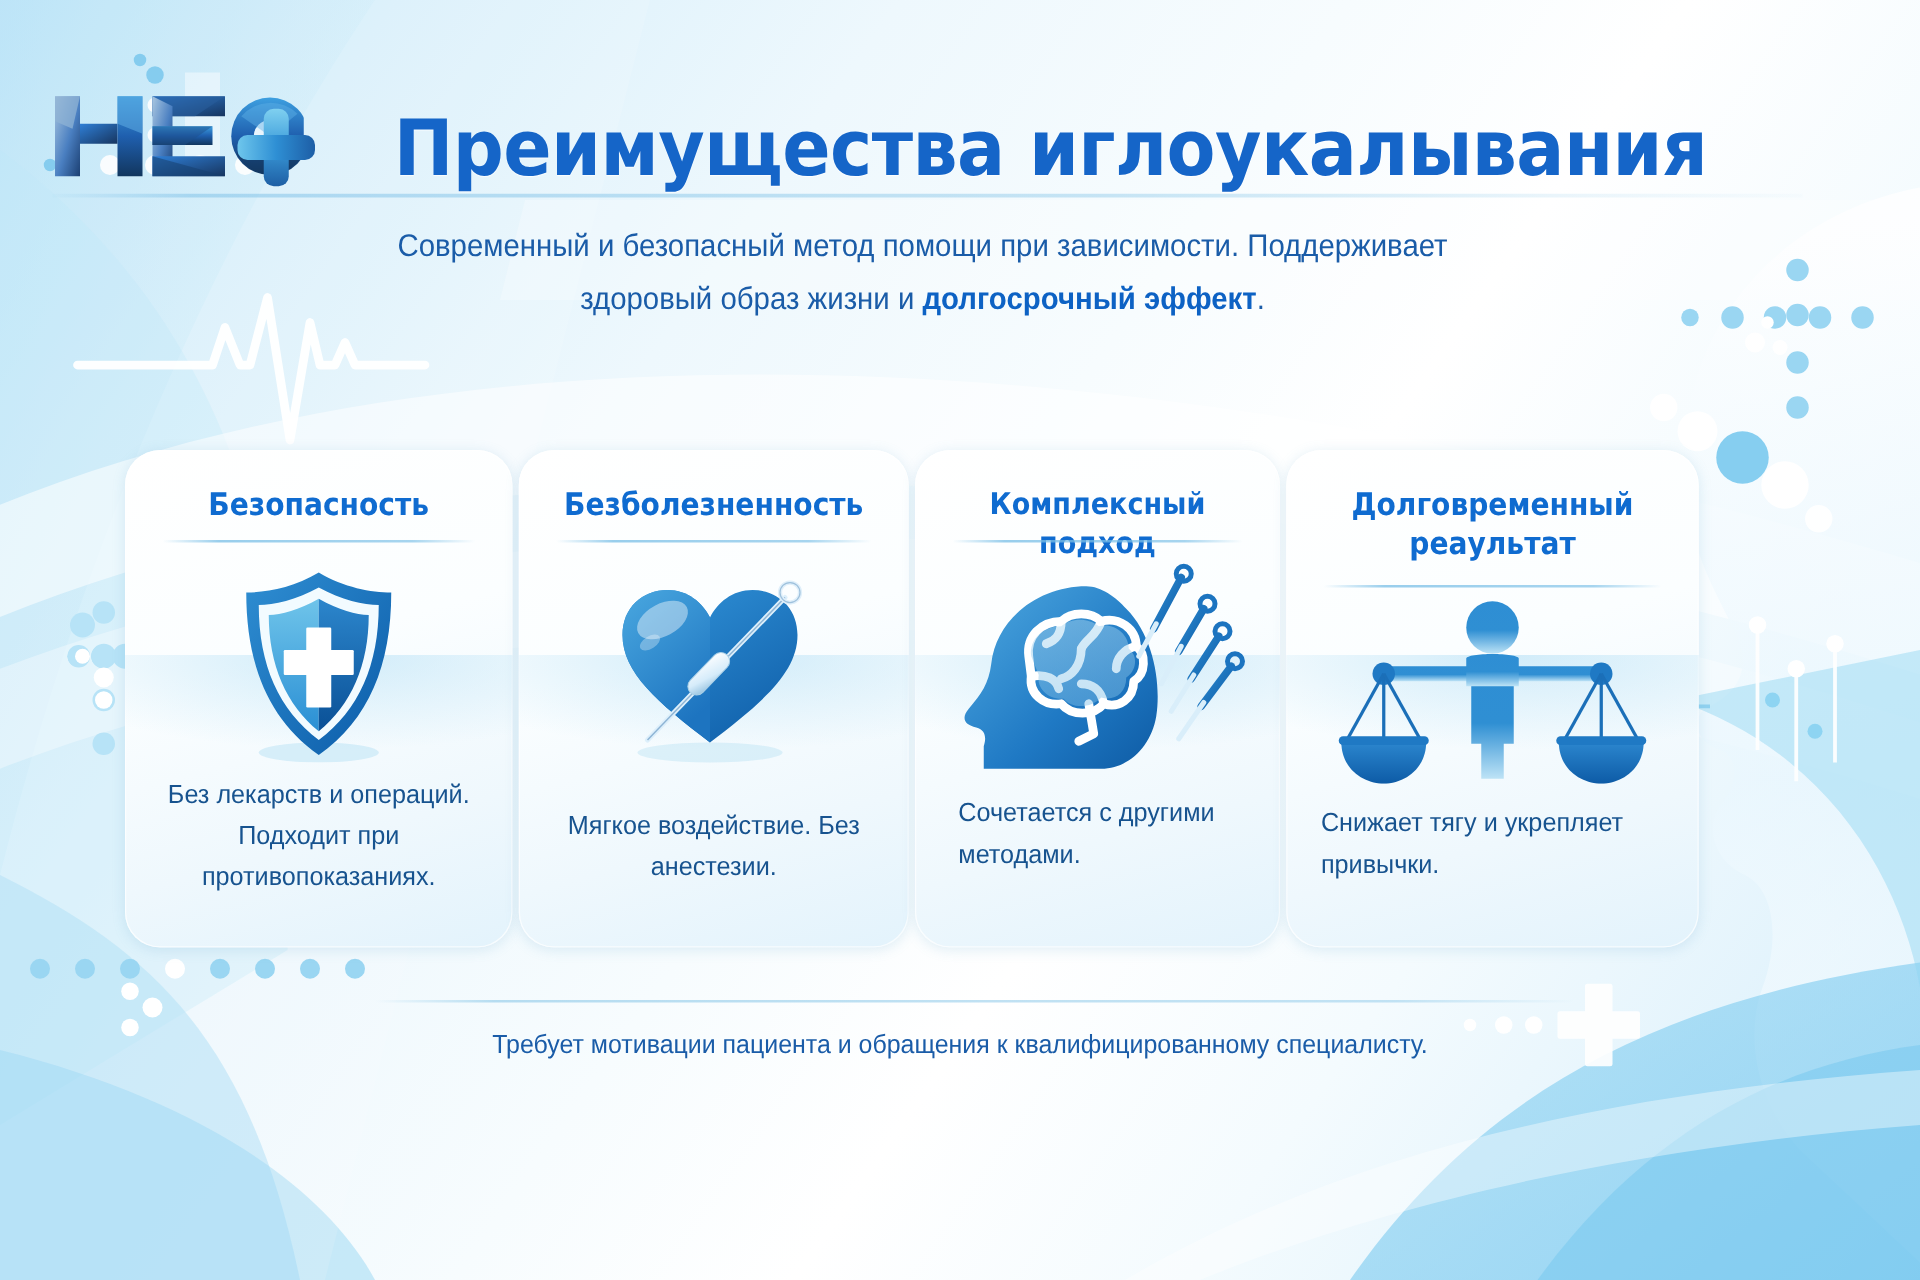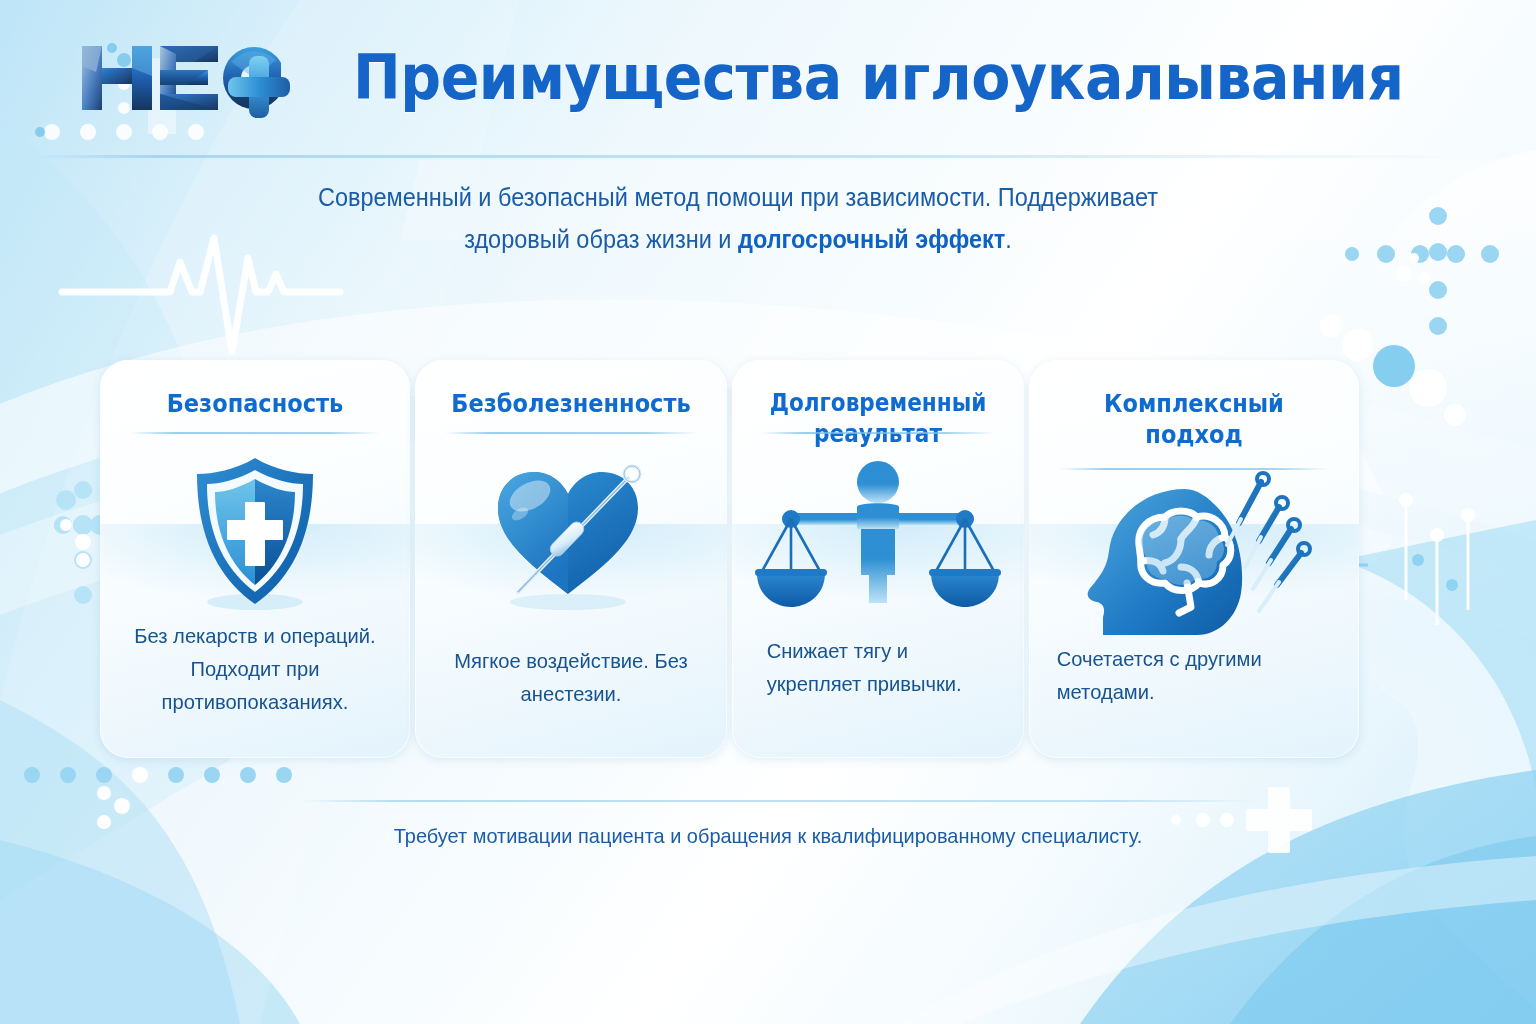--- a/index.html
+++ b/index.html
@@ -37,22 +37,22 @@
     pointer-events: none;
   }
 
   
   .header {
     position: absolute;
     top: 0; left: 0;
     width: 1536px;
     height: 155px;
     display: flex;
-    align-items: center;
-    padding-left: 76px;
+    align-items: flex-end;
+    padding-left: 38px;
     z-index: 5;
   }
 
   .logo {
     width: 205px;
     height: 92px;
     position: relative;
     flex: none;
   }
   .logo svg { display: block; }
@@ -559,73 +559,20 @@
 
           <circle cx="156" cy="22" r="8" fill="none" stroke="#dfeffa" stroke-width="3.4"></circle>
           <circle cx="156" cy="22" r="8" fill="none" stroke="#5d93bf" stroke-width="1" opacity="0.5"></circle>
         </svg>
       </div>
       <div class="card-desc">Мягкое воздействие. Без анестезии.</div>
     </div>
 
     <div class="card">
       <div class="card-wave"></div>
-      <div class="card-title">Долговременный реаультат</div>
-      <div class="card-rule"></div>
-      <div class="card-icon">
-        <svg width="250" height="150" viewBox="0 0 250 150" xmlns="http://www.w3.org/2000/svg">
-          <defs>
-            <linearGradient id="figG" x1="0" y1="0" x2="0" y2="1">
-              <stop offset="0%" stop-color="#2e8ed4"></stop>
-              <stop offset="55%" stop-color="#2f8fd3"></stop>
-              <stop offset="100%" stop-color="#bde3f6"></stop>
-            </linearGradient>
-            <linearGradient id="panG" x1="0" y1="0" x2="0" y2="1">
-              <stop offset="0%" stop-color="#2c87cf"></stop>
-              <stop offset="100%" stop-color="#0d5ba6"></stop>
-            </linearGradient>
-          </defs>
-
-          <circle cx="125" cy="25" r="21" fill="url(#figG)"></circle>
-          <path d="M108,50 C108,46 142,46 142,50
-                   L142,118 L134,118 L134,146 L122,146 L122,118
-                   L128,118 L128,146 L116,146 L116,118 L108,118 Z" fill="url(#figG)"></path>
-
-          <path d="M40,56 L210,56 C214,56 216,59 216,62 C216,65 214,68 210,68
-                   L40,68 C36,68 34,65 34,62 C34,59 36,56 40,56 Z" fill="url(#figG)"></path>
-
-          <path d="M104,50 C104,45 146,45 146,50 L146,72 L104,72 Z" fill="url(#figG)"></path>
-
-          <circle cx="38" cy="62" r="9" fill="#1f79c4"></circle>
-          <circle cx="212" cy="62" r="9" fill="#1f79c4"></circle>
-
-          <g stroke="#1b6fb8" stroke-width="2.6" fill="none">
-            <line x1="38" y1="62" x2="8" y2="116"></line>
-            <line x1="38" y1="62" x2="38" y2="116"></line>
-            <line x1="38" y1="62" x2="68" y2="116"></line>
-          </g>
-
-          <path d="M4,116 L72,116 C72,140 52,150 38,150 C24,150 4,140 4,116 Z" fill="url(#panG)"></path>
-          <rect x="2" y="112" width="72" height="7" rx="3.5" fill="#1f79c4"></rect>
-
-          <g stroke="#1b6fb8" stroke-width="2.6" fill="none">
-            <line x1="212" y1="62" x2="182" y2="116"></line>
-            <line x1="212" y1="62" x2="212" y2="116"></line>
-            <line x1="212" y1="62" x2="242" y2="116"></line>
-          </g>
-
-          <path d="M178,116 L246,116 C246,140 226,150 212,150 C198,150 178,140 178,116 Z" fill="url(#panG)"></path>
-          <rect x="176" y="112" width="72" height="7" rx="3.5" fill="#1f79c4"></rect>
-        </svg>
-      </div>
-      <div class="card-desc">Снижает тягу и укрепляет привычки.</div>
-    </div>
-
-    <div class="card">
-      <div class="card-wave"></div>
       <div class="card-title">Комплексный подход</div>
       <div class="card-rule"></div>
       <div class="card-icon">
         <svg width="250" height="170" viewBox="0 0 250 170" xmlns="http://www.w3.org/2000/svg">
           <defs>
             <linearGradient id="hdG" x1="0" y1="0" x2="1" y2="1">
               <stop offset="0%" stop-color="#4fa9e0"></stop>
               <stop offset="60%" stop-color="#1f79c4"></stop>
               <stop offset="100%" stop-color="#0e5ba4"></stop>
             </linearGradient>
@@ -684,18 +631,71 @@
             <circle cx="225" cy="58" r="6" fill="none" stroke="#1c74c0" stroke-width="4"></circle>
 
             <line x1="208" y1="118" x2="232" y2="86" stroke="url(#nG)" stroke-width="6"></line>
             <line x1="190" y1="144" x2="210" y2="115" stroke="#d9eefa" stroke-width="4"></line>
             <circle cx="235" cy="82" r="6" fill="none" stroke="#1c74c0" stroke-width="4"></circle>
           </g>
         </svg>
       </div>
       <div class="card-desc">Сочетается с другими методами.</div>
     </div>
+
+    <div class="card">
+      <div class="card-wave"></div>
+      <div class="card-title">Долговременный реаультат</div>
+      <div class="card-rule"></div>
+      <div class="card-icon">
+        <svg width="250" height="150" viewBox="0 0 250 150" xmlns="http://www.w3.org/2000/svg">
+          <defs>
+            <linearGradient id="figG" x1="0" y1="0" x2="0" y2="1">
+              <stop offset="0%" stop-color="#2e8ed4"></stop>
+              <stop offset="55%" stop-color="#2f8fd3"></stop>
+              <stop offset="100%" stop-color="#bde3f6"></stop>
+            </linearGradient>
+            <linearGradient id="panG" x1="0" y1="0" x2="0" y2="1">
+              <stop offset="0%" stop-color="#2c87cf"></stop>
+              <stop offset="100%" stop-color="#0d5ba6"></stop>
+            </linearGradient>
+          </defs>
+
+          <circle cx="125" cy="25" r="21" fill="url(#figG)"></circle>
+          <path d="M108,50 C108,46 142,46 142,50
+                   L142,118 L134,118 L134,146 L122,146 L122,118
+                   L128,118 L128,146 L116,146 L116,118 L108,118 Z" fill="url(#figG)"></path>
+
+          <path d="M40,56 L210,56 C214,56 216,59 216,62 C216,65 214,68 210,68
+                   L40,68 C36,68 34,65 34,62 C34,59 36,56 40,56 Z" fill="url(#figG)"></path>
+
+          <path d="M104,50 C104,45 146,45 146,50 L146,72 L104,72 Z" fill="url(#figG)"></path>
+
+          <circle cx="38" cy="62" r="9" fill="#1f79c4"></circle>
+          <circle cx="212" cy="62" r="9" fill="#1f79c4"></circle>
+
+          <g stroke="#1b6fb8" stroke-width="2.6" fill="none">
+            <line x1="38" y1="62" x2="8" y2="116"></line>
+            <line x1="38" y1="62" x2="38" y2="116"></line>
+            <line x1="38" y1="62" x2="68" y2="116"></line>
+          </g>
+
+          <path d="M4,116 L72,116 C72,140 52,150 38,150 C24,150 4,140 4,116 Z" fill="url(#panG)"></path>
+          <rect x="2" y="112" width="72" height="7" rx="3.5" fill="#1f79c4"></rect>
+
+          <g stroke="#1b6fb8" stroke-width="2.6" fill="none">
+            <line x1="212" y1="62" x2="182" y2="116"></line>
+            <line x1="212" y1="62" x2="212" y2="116"></line>
+            <line x1="212" y1="62" x2="242" y2="116"></line>
+          </g>
+
+          <path d="M178,116 L246,116 C246,140 226,150 212,150 C198,150 178,140 178,116 Z" fill="url(#panG)"></path>
+          <rect x="176" y="112" width="72" height="7" rx="3.5" fill="#1f79c4"></rect>
+        </svg>
+      </div>
+      <div class="card-desc">Снижает тягу и укрепляет привычки.</div>
+    </div>
   </div>
 
   <div class="footer-rule"></div>
   <div class="footer-note">Требует мотивации пациента и обращения к квалифицированному специалисту.</div>
 
 </div>
 
 </body></html>

